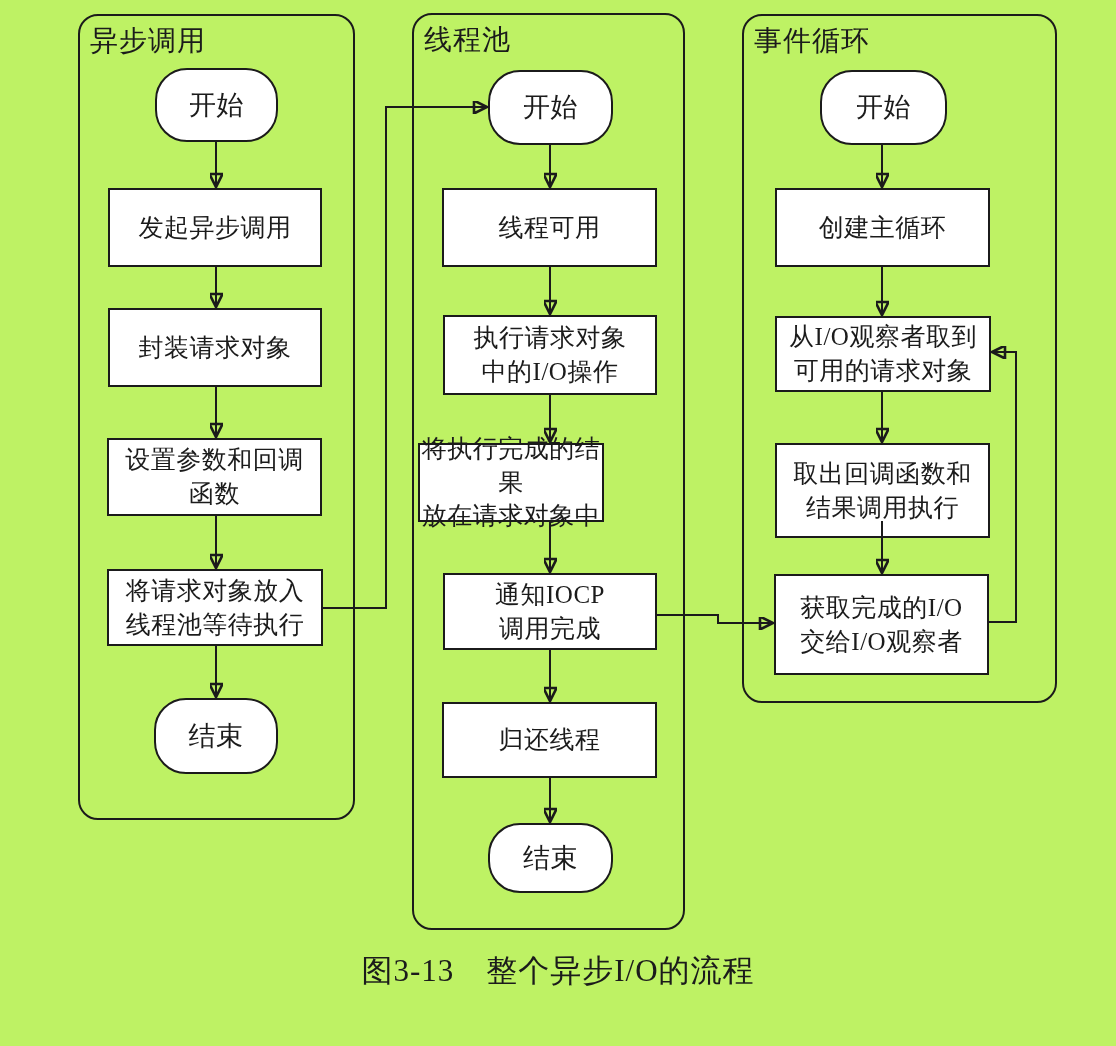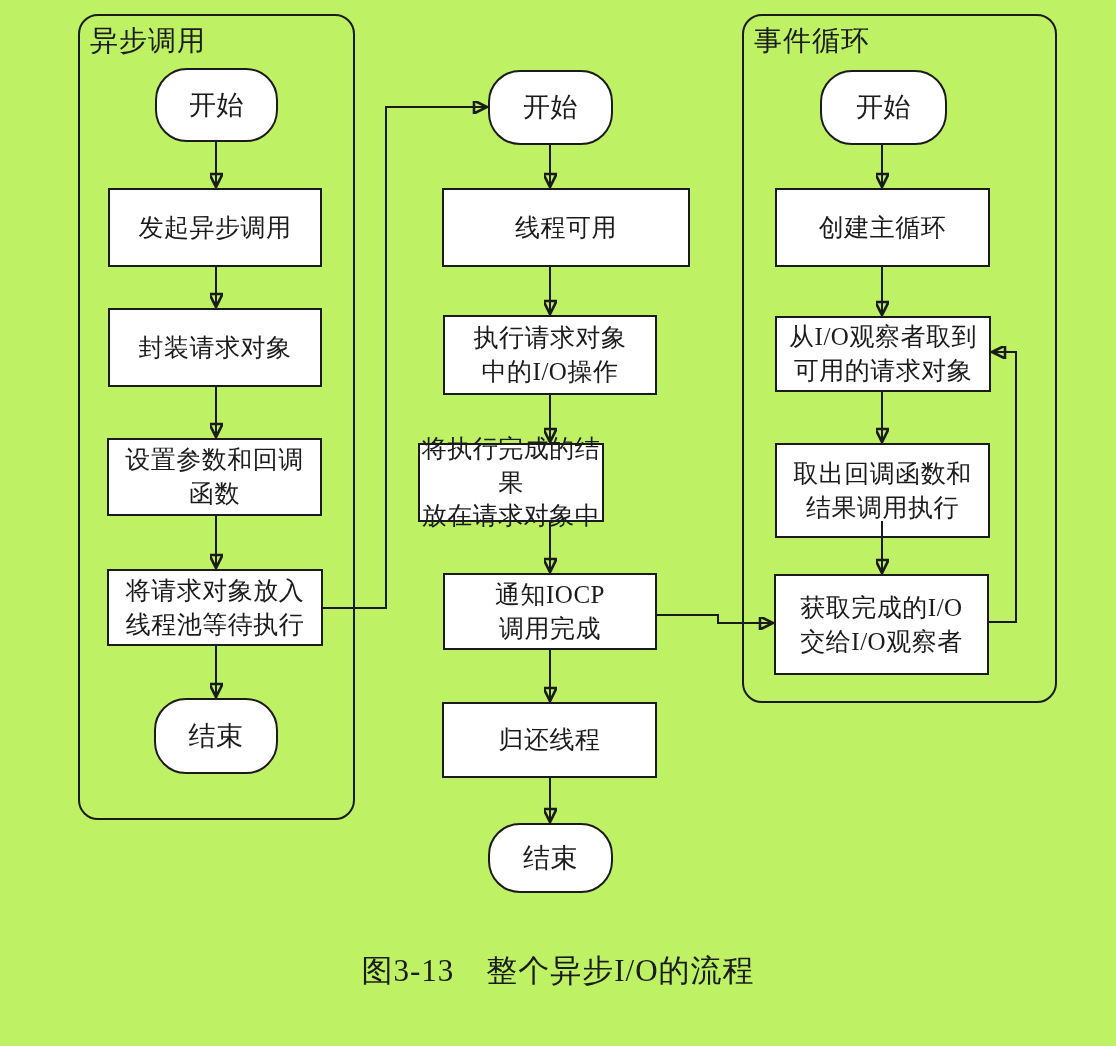--- a/index.html
+++ b/index.html
@@ -72,35 +72,38 @@
   }
 </style>
 </head>
 <body>
 
 <div id="canvas">
 
   <div class="lane" style="left:78px; top:14px; width:277px; height:806px;">
     <span class="lane-title">异步调用</span>
   </div>
+  <div class="lane" style="left:412px; top:13px; width:273px; height:917px;">
+    <span class="lane-title">线程池</span>
+  </div>
   <div class="lane" style="left:742px; top:14px; width:315px; height:689px;">
     <span class="lane-title">事件循环</span>
   </div>
 
   <div class="node rounded" style="left:155px; top:68px; width:123px; height:74px;">开始</div>
   <div class="node" style="left:108px; top:188px; width:214px; height:79px;">发起异步调用</div>
   <div class="node" style="left:108px; top:308px; width:214px; height:79px;text-align:right;">封装请求对象</div>
   <div class="node" style="left:107px; top:438px; width:215px; height:78px;">设置参数和回调
 函数</div>
   <div class="node" style="left:107px; top:569px; width:216px; height:77px;">将请求对象放入
 线程池等待执行</div>
   <div class="node rounded" style="left:154px; top:698px; width:124px; height:76px;">结束</div>
 
   <div class="node rounded" style="left:488px; top:70px; width:125px; height:75px;">开始</div>
-  <div class="node" style="left:442px; top:188px; width:248px; height:79px;">线程可用</div>
+  <div class="node" style="left:442px; top:188px; width:215px; height:79px;">线程可用</div>
   <div class="node" style="left:443px; top:315px; width:214px; height:80px;">执行请求对象
 中的I/O操作</div>
   <div class="node" style="left:418px; top:443px; width:186px; height:79px;">将执行完成的结果
 放在请求对象中</div>
   <div class="node" style="left:443px; top:573px; width:214px; height:77px;">通知IOCP
 调用完成</div>
   <div class="node" style="left:442px; top:702px; width:215px; height:76px;text-align:right;">归还线程</div>
   <div class="node rounded" style="left:488px; top:823px; width:125px; height:70px;">结束</div>
 
   <div class="node rounded" style="left:820px; top:70px; width:127px; height:75px;">开始</div>

